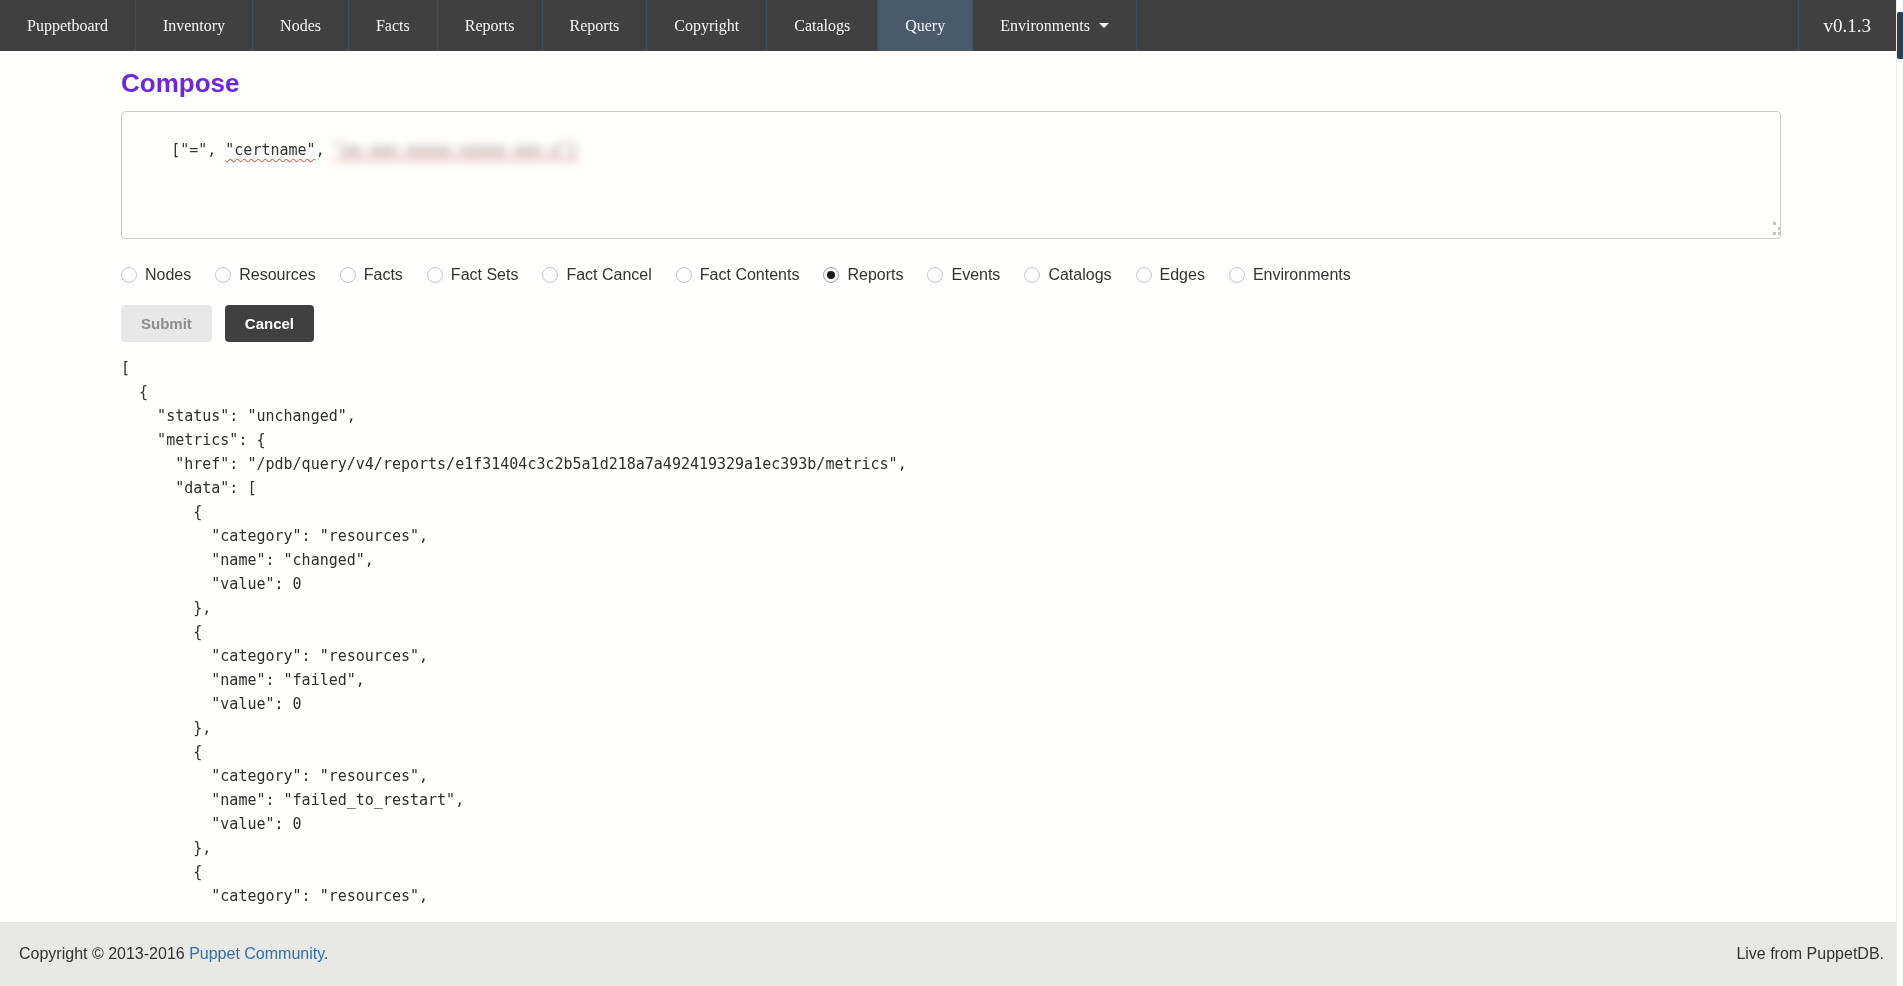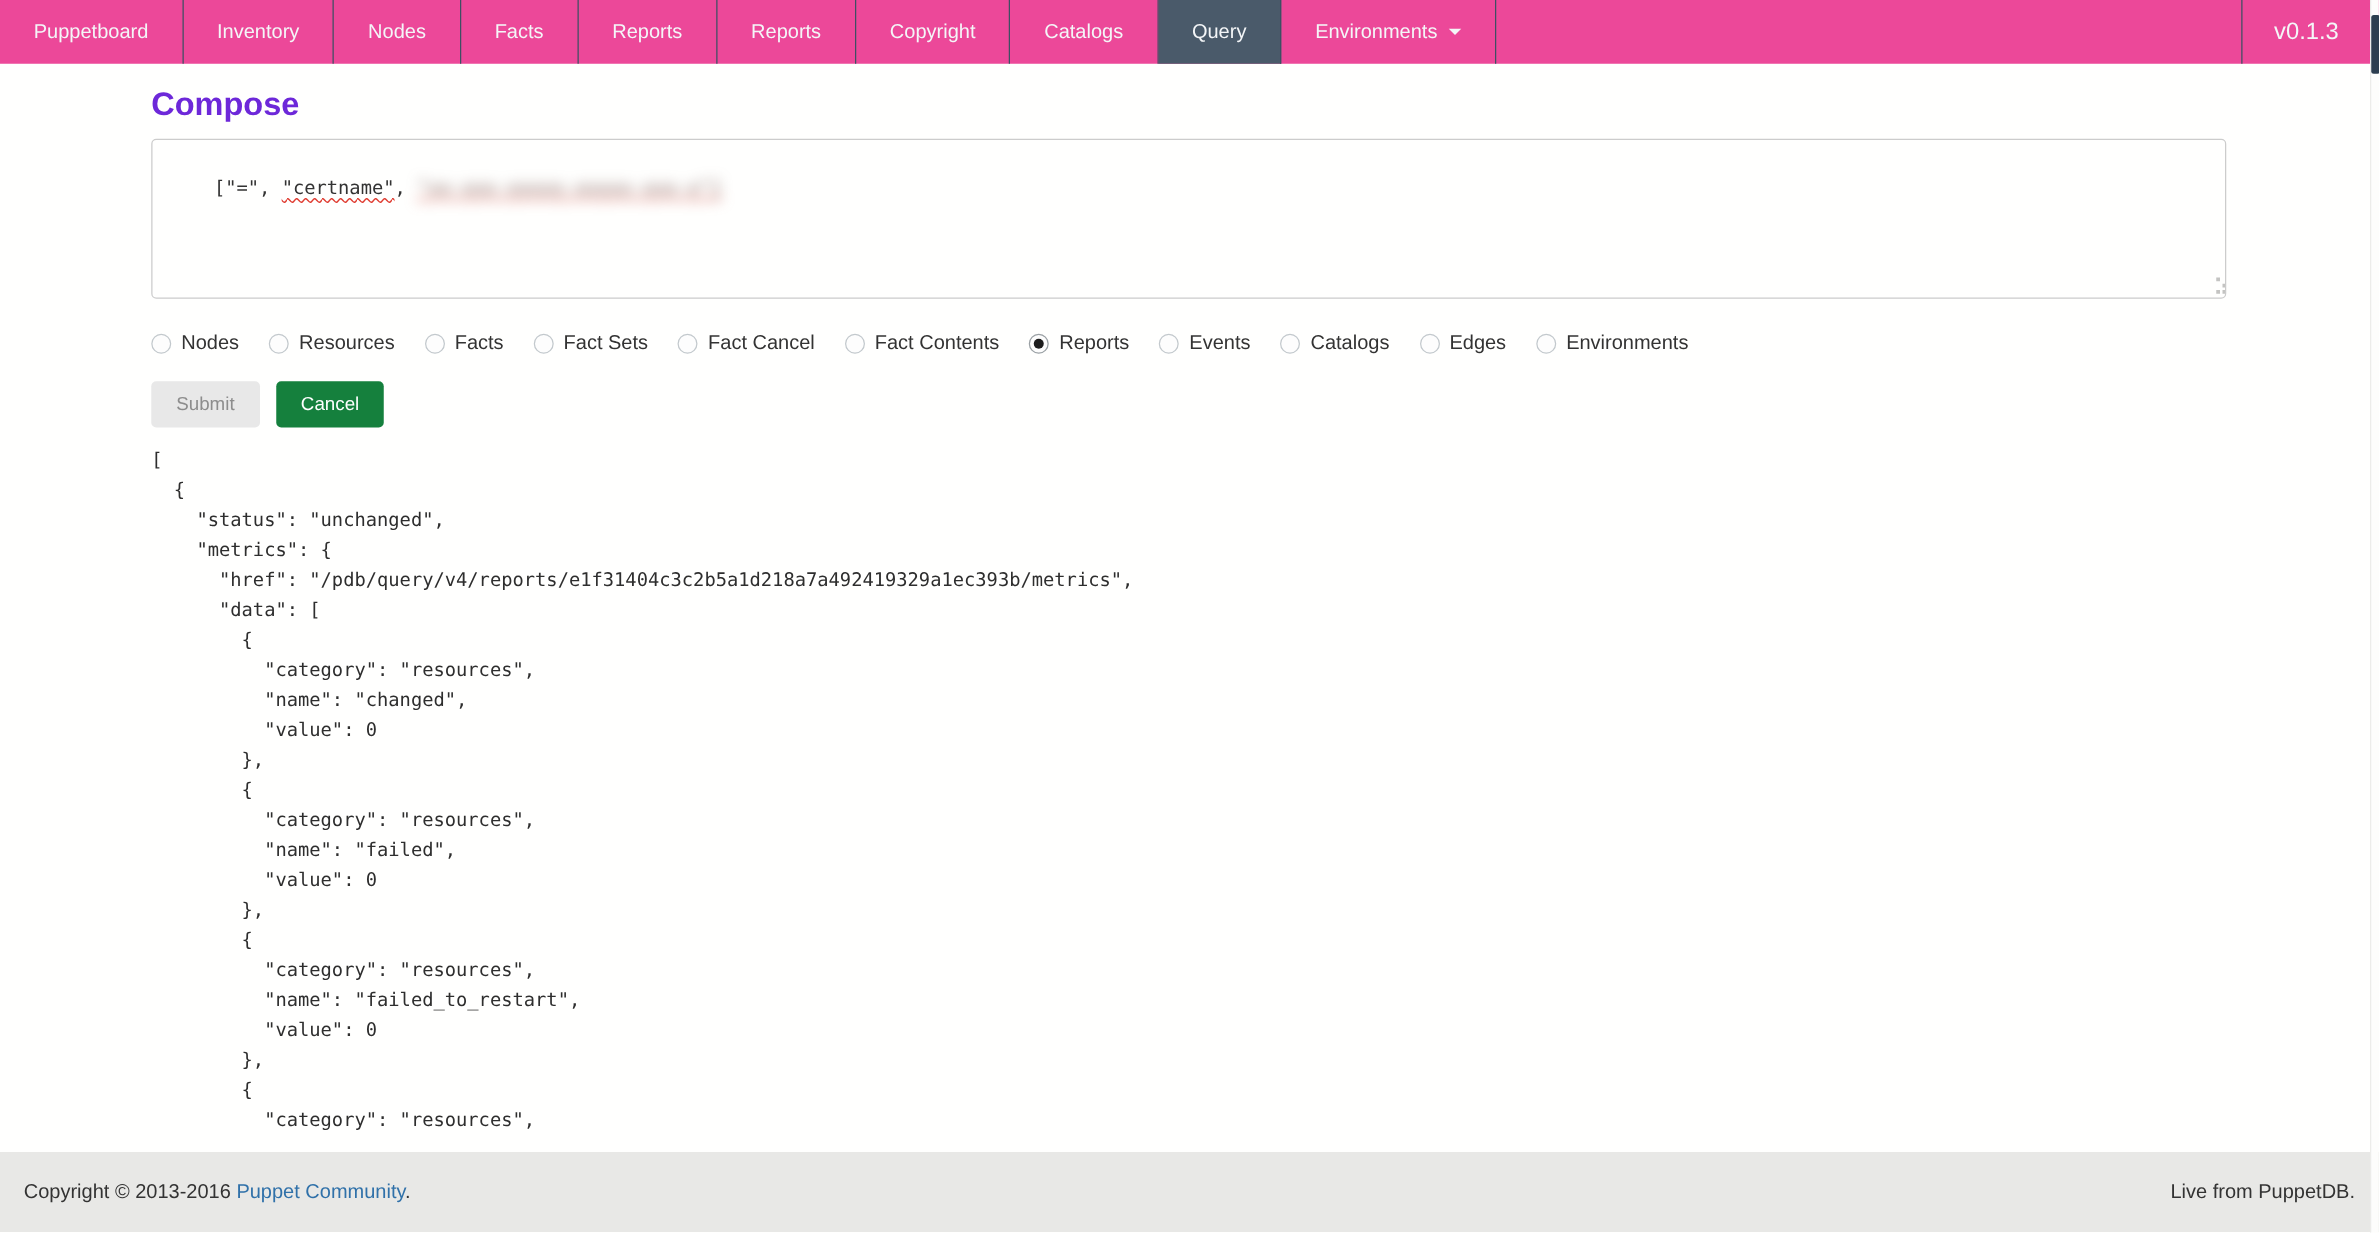--- a/index.html
+++ b/index.html
@@ -1,21 +1,21 @@
 <!DOCTYPE html>
 <html><head>
 <meta charset="utf-8">
 <style>
   * { margin:0; padding:0; box-sizing:border-box; }
   html,body { width:1903px; height:986px; overflow:hidden; background:#fffffe;
               font-family:"Liberation Sans", sans-serif; color:#333; }
 
   
-  .navbar { position:relative; width:100%; height:51px; background:#ec4899;
-            display:flex; align-items:stretch; z-index:5; }
+  .navbar { position:relative; width:100%; height:51px; background:#404040;
+            display:flex; align-items:stretch; z-index:5;font-family:Liberation Serif, serif; }
   .nav-item { display:flex; align-items:center; padding:0 27px; color:#f4f6f8;
               font-size:16px; cursor:pointer; border-right:1px solid #3d4f63; }
   .nav-item.brand { }
   .nav-item.active { background:#4a5a6a; }
   .nav-caret { width:0; height:0; margin-left:9px; border-left:5px solid transparent;
                border-right:5px solid transparent; border-top:5px solid #f4f6f8; }
   .nav-spacer { flex:1; }
   .nav-version { display:flex; align-items:center; padding:0 25px; color:#f4f6f8;
                  font-size:19px; border-left:1px solid #3d4f63; margin-right:7px; }
 
@@ -55,23 +55,23 @@
       width:16px; height:16px; border:1px solid #c3c9cd; border-radius:50%;
       background:#fdfdfd; margin:0 8px 0 0; position:relative; cursor:pointer; }
   .radio-group input[type=radio]:checked { border-color:#9aa0a4; }
   .radio-group input[type=radio]:checked::after { content:""; position:absolute;
       left:3px; top:3px; width:8px; height:8px; border-radius:50%; background:#1d1d1d; }
   .radio-group label { font-size:16px; color:#333; cursor:pointer; }
 
   
   .button-row { margin-top:21px; display:flex; }
   .btn { border:none; border-radius:4px; font-family:"Liberation Sans", sans-serif;
-         font-size:15px; font-weight:400; padding:10px 20px; cursor:pointer; }
+         font-size:15px; font-weight:700; padding:10px 20px; cursor:pointer; }
   .btn-submit { background:#e8e8e8; color:#8d8d8d; }
-  .btn-cancel { background:#15803d; color:#ffffff; margin-left:13px; }
+  .btn-cancel { background:#404040; color:#ffffff; margin-left:13px; }
 
   
   .result-heading { margin-top:24px; }
   pre.result-json { font-family:"DejaVu Sans Mono", monospace; font-size:15px;
                     line-height:24px; color:#2e2e2e; margin-top:14px; }
 
   
   .footer { position:fixed; left:0; right:0; bottom:0; height:64px; background:#e8e8e6;
             display:flex; align-items:center; justify-content:space-between;
             padding:0 19px; font-size:16px; color:#333; z-index:10; }

